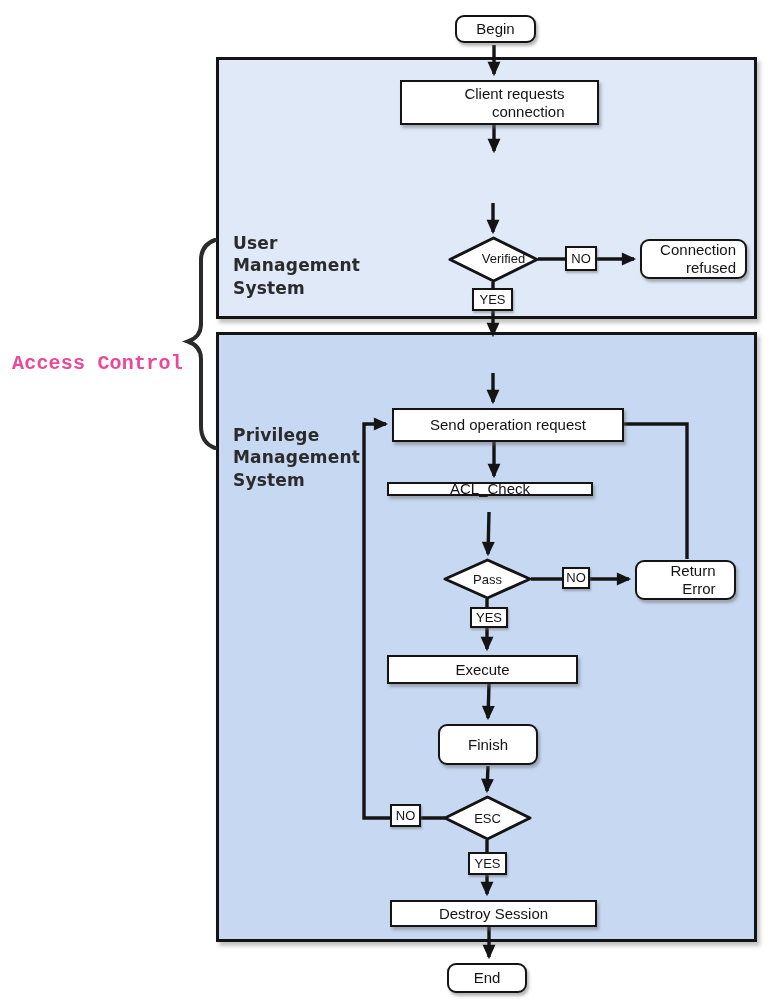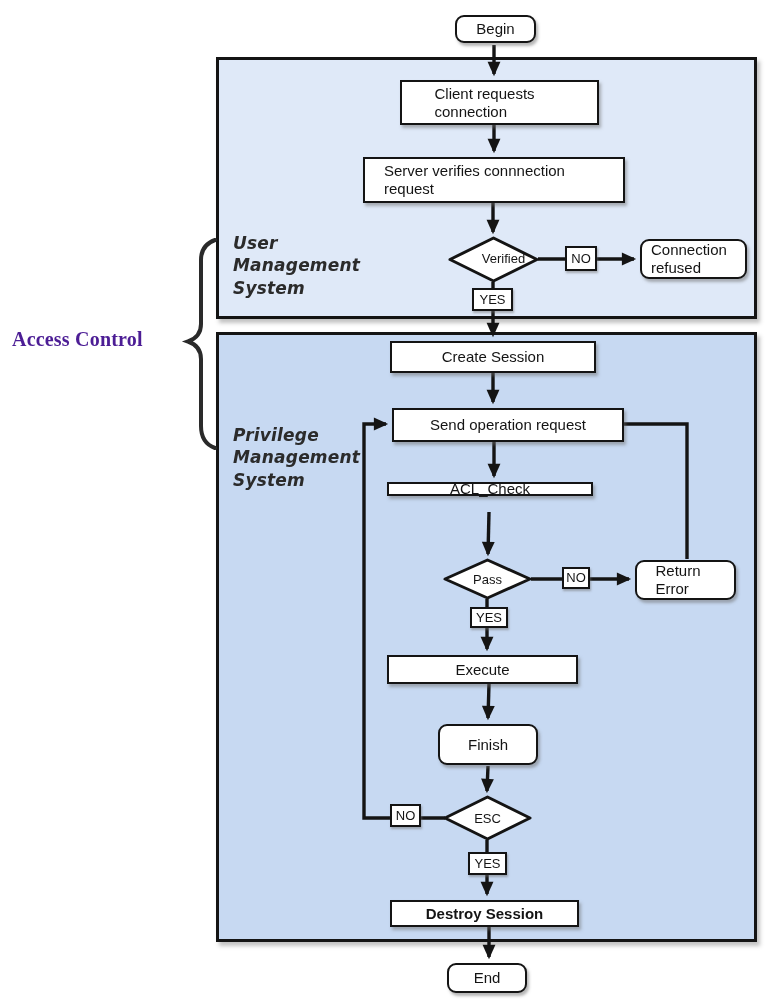--- a/index.html
+++ b/index.html
@@ -11,36 +11,36 @@
     position:absolute; border:3px solid #141414; box-sizing:border-box; z-index:0;
     box-shadow:3px 4px 4px rgba(120,120,120,0.45);
   }
   #edges { position:absolute; left:0; top:0; z-index:1; pointer-events:none; }
   .edge { stroke:#141414; stroke-width:3.4; fill:none; marker-end:url(#arw); }
   .diamond { fill:#ffffff; stroke:#141414; stroke-width:3; stroke-linejoin:round; }
   .brace { stroke:#2a2a2a; stroke-width:4; fill:none; stroke-linecap:round; }
   .node {
     position:absolute; background:#ffffff; border:2.5px solid #141414;
     box-sizing:border-box; display:flex; align-items:center; justify-content:center;
-    text-align:left; font-size:15px; line-height:1.18; z-index:2;
+    text-align:right; font-size:15px; line-height:1.18; z-index:2;
     box-shadow:2px 3px 3px rgba(110,110,110,0.5);
   }
   .terminator { border-radius:9px; }
   .small { font-size:13px; border-width:2.3px; box-shadow:1px 2px 2px rgba(110,110,110,0.5); }
   .node span { display:inline-block; }
   .dlabel {
     position:absolute; z-index:2; text-align:center; font-size:13px; line-height:1;
   }
   .regionlabel {
     position:absolute; z-index:2; font-family:"DejaVu Sans", sans-serif;
-    font-weight:700; font-size:17px; line-height:1.32; color:#2b2b2b; letter-spacing:0.2px;font-style:italic;
+    font-weight:700; font-size:17px; line-height:1.32; color:#2b2b2b; letter-spacing:0.2px;
   }
   .title {
-    position:absolute; z-index:2; font-family:Liberation Serif, serif;
-    font-weight:700; font-size:20px; color:#4c1d95; white-space:nowrap; letter-spacing:0.2px;
+    position:absolute; z-index:2; font-family:Liberation Mono, monospace;
+    font-weight:700; font-size:20px; color:#ec4899; white-space:nowrap; letter-spacing:0.2px;margin-top:24px;
   }
 </style>
 </head>
 <body>
 
 <div id="canvas">
 
   <div class="region" style="left: 216px; top: 57px; width: 541px; height: 262px; background: rgb(223, 233, 248);"></div>
   <div class="region" style="left: 216px; top: 332px; width: 541px; height: 610px; background: rgb(199, 217, 242);"></div>
 
@@ -81,41 +81,35 @@
   <div class="regionlabel" style="left:233px; top:424px; width:152px;">Privilege Management System</div>
 
   <div class="node terminator" style="left:455px; top:15px; width:81px; height:28px;">
     <span>Begin</span>
     </div>
 
   <div class="node" style="left:400px; top:80px; width:199px; height:45px;">
     <span style="max-width:130px;">Client requests connection</span>
     </div>
 
-  <div class="node" style="left:363px; top:157px; width:262px; height:46px;">
-    <span style="max-width:220px;">Server verifies connnection request</span>
-    </div>
 
   <div class="dlabel" style="left:460px; top:252px; width:87px;">Verified</div>
 
   <div class="node small" style="left:565px; top:246px; width:32px; height:25px;">
     <span>NO</span>
     </div>
 
   <div class="node terminator" style="left:640px; top:239px; width:107px; height:40px;">
     <span style="max-width:85px;">Connection refused</span>
     </div>
 
   <div class="node small" style="left:472px; top:288px; width:41px; height:23px;">
     <span>YES</span>
     </div>
 
-  <div class="node" style="left:390px; top:341px; width:206px; height:32px;">
-    <span>Create Session</span>
-    </div>
 
   <div class="node" style="left:392px; top:408px; width:232px; height:34px;">
     <span>Send operation request</span>
     </div>
 
   <div class="node" style="left:387px; top:482px; width:206px; height:14px;">
     <span>ACL_Check</span>
     </div>
 
   <div class="dlabel" style="left:445px; top:573px; width:85px;">Pass</div>
@@ -143,21 +137,21 @@
   <div class="dlabel" style="left:445px; top:812px; width:85px;">ESC</div>
 
   <div class="node small" style="left:390px; top:804px; width:31px; height:23px;">
     <span>NO</span>
     </div>
 
   <div class="node small" style="left:468px; top:852px; width:39px; height:23px;">
     <span>YES</span>
     </div>
 
-  <div class="node" style="left:390px; top:900px; width:189px; height:27px;font-weight:bold;">
+  <div class="node" style="left:390px; top:900px; width:207px; height:27px;">
     <span>Destroy Session</span>
     </div>
 
   <div class="node terminator" style="left:447px; top:963px; width:80px; height:30px;">
     <span>End</span>
     </div>
 
 </div>
 
 </body></html>

